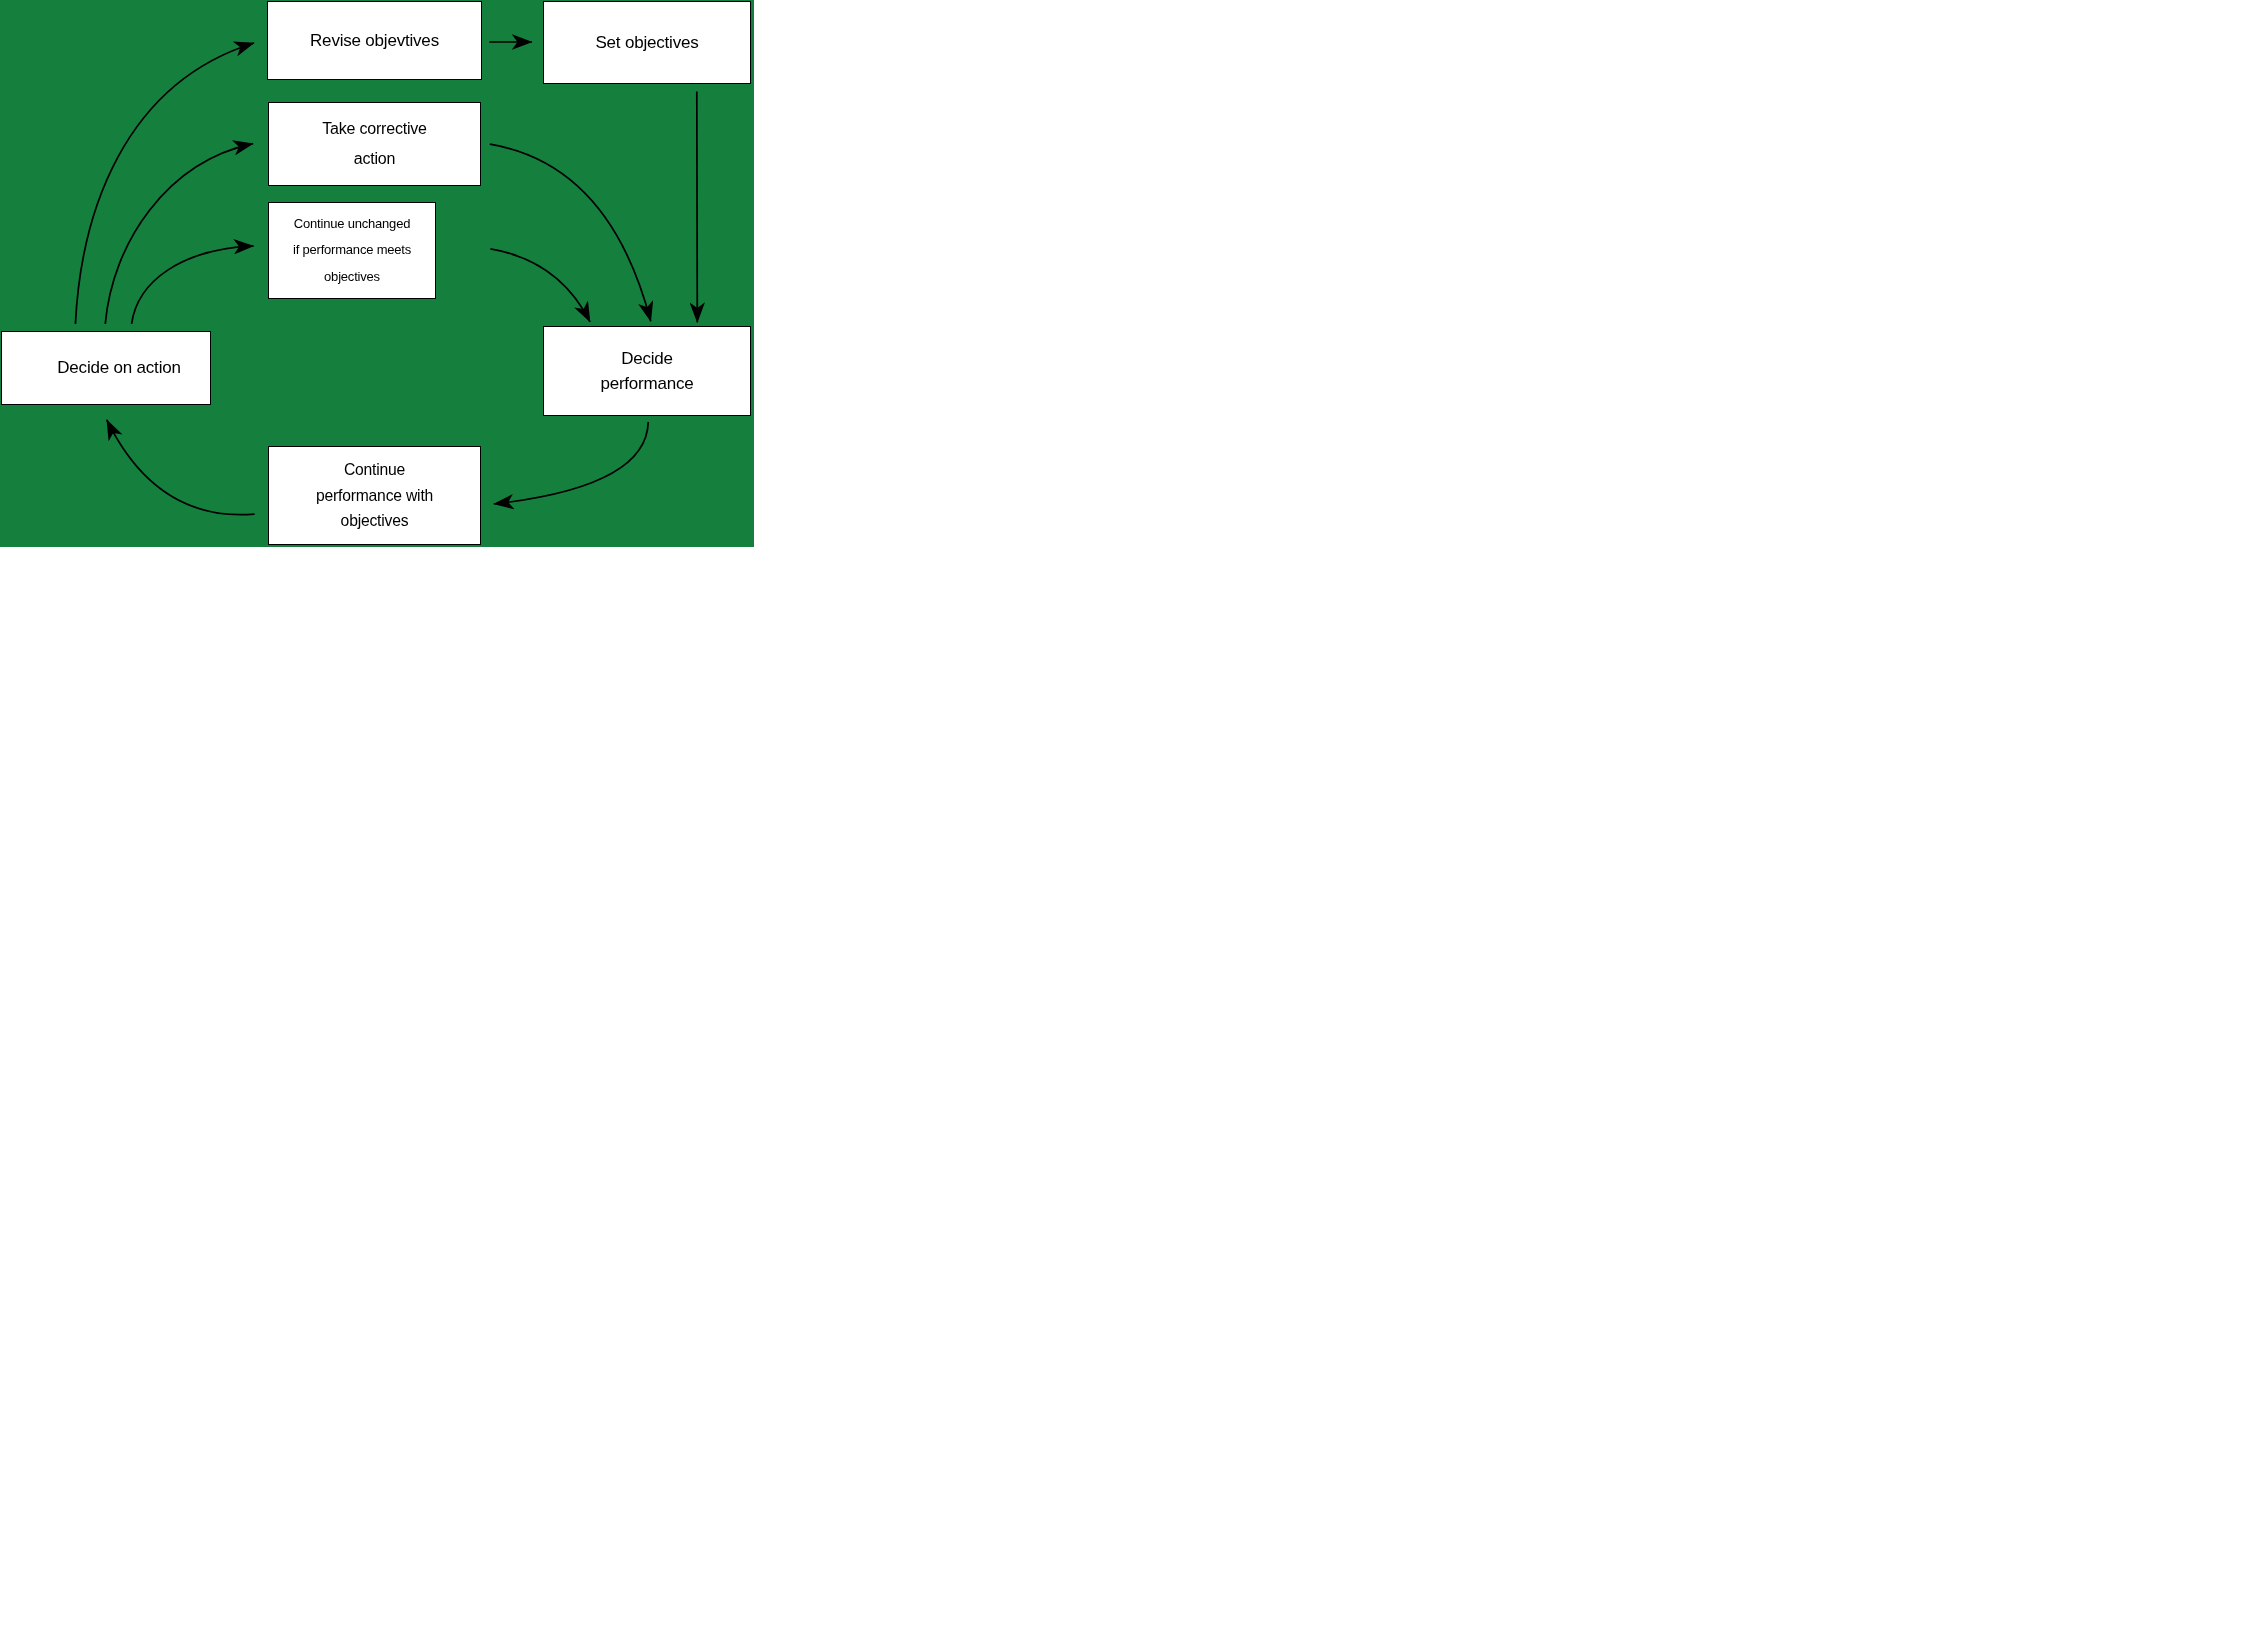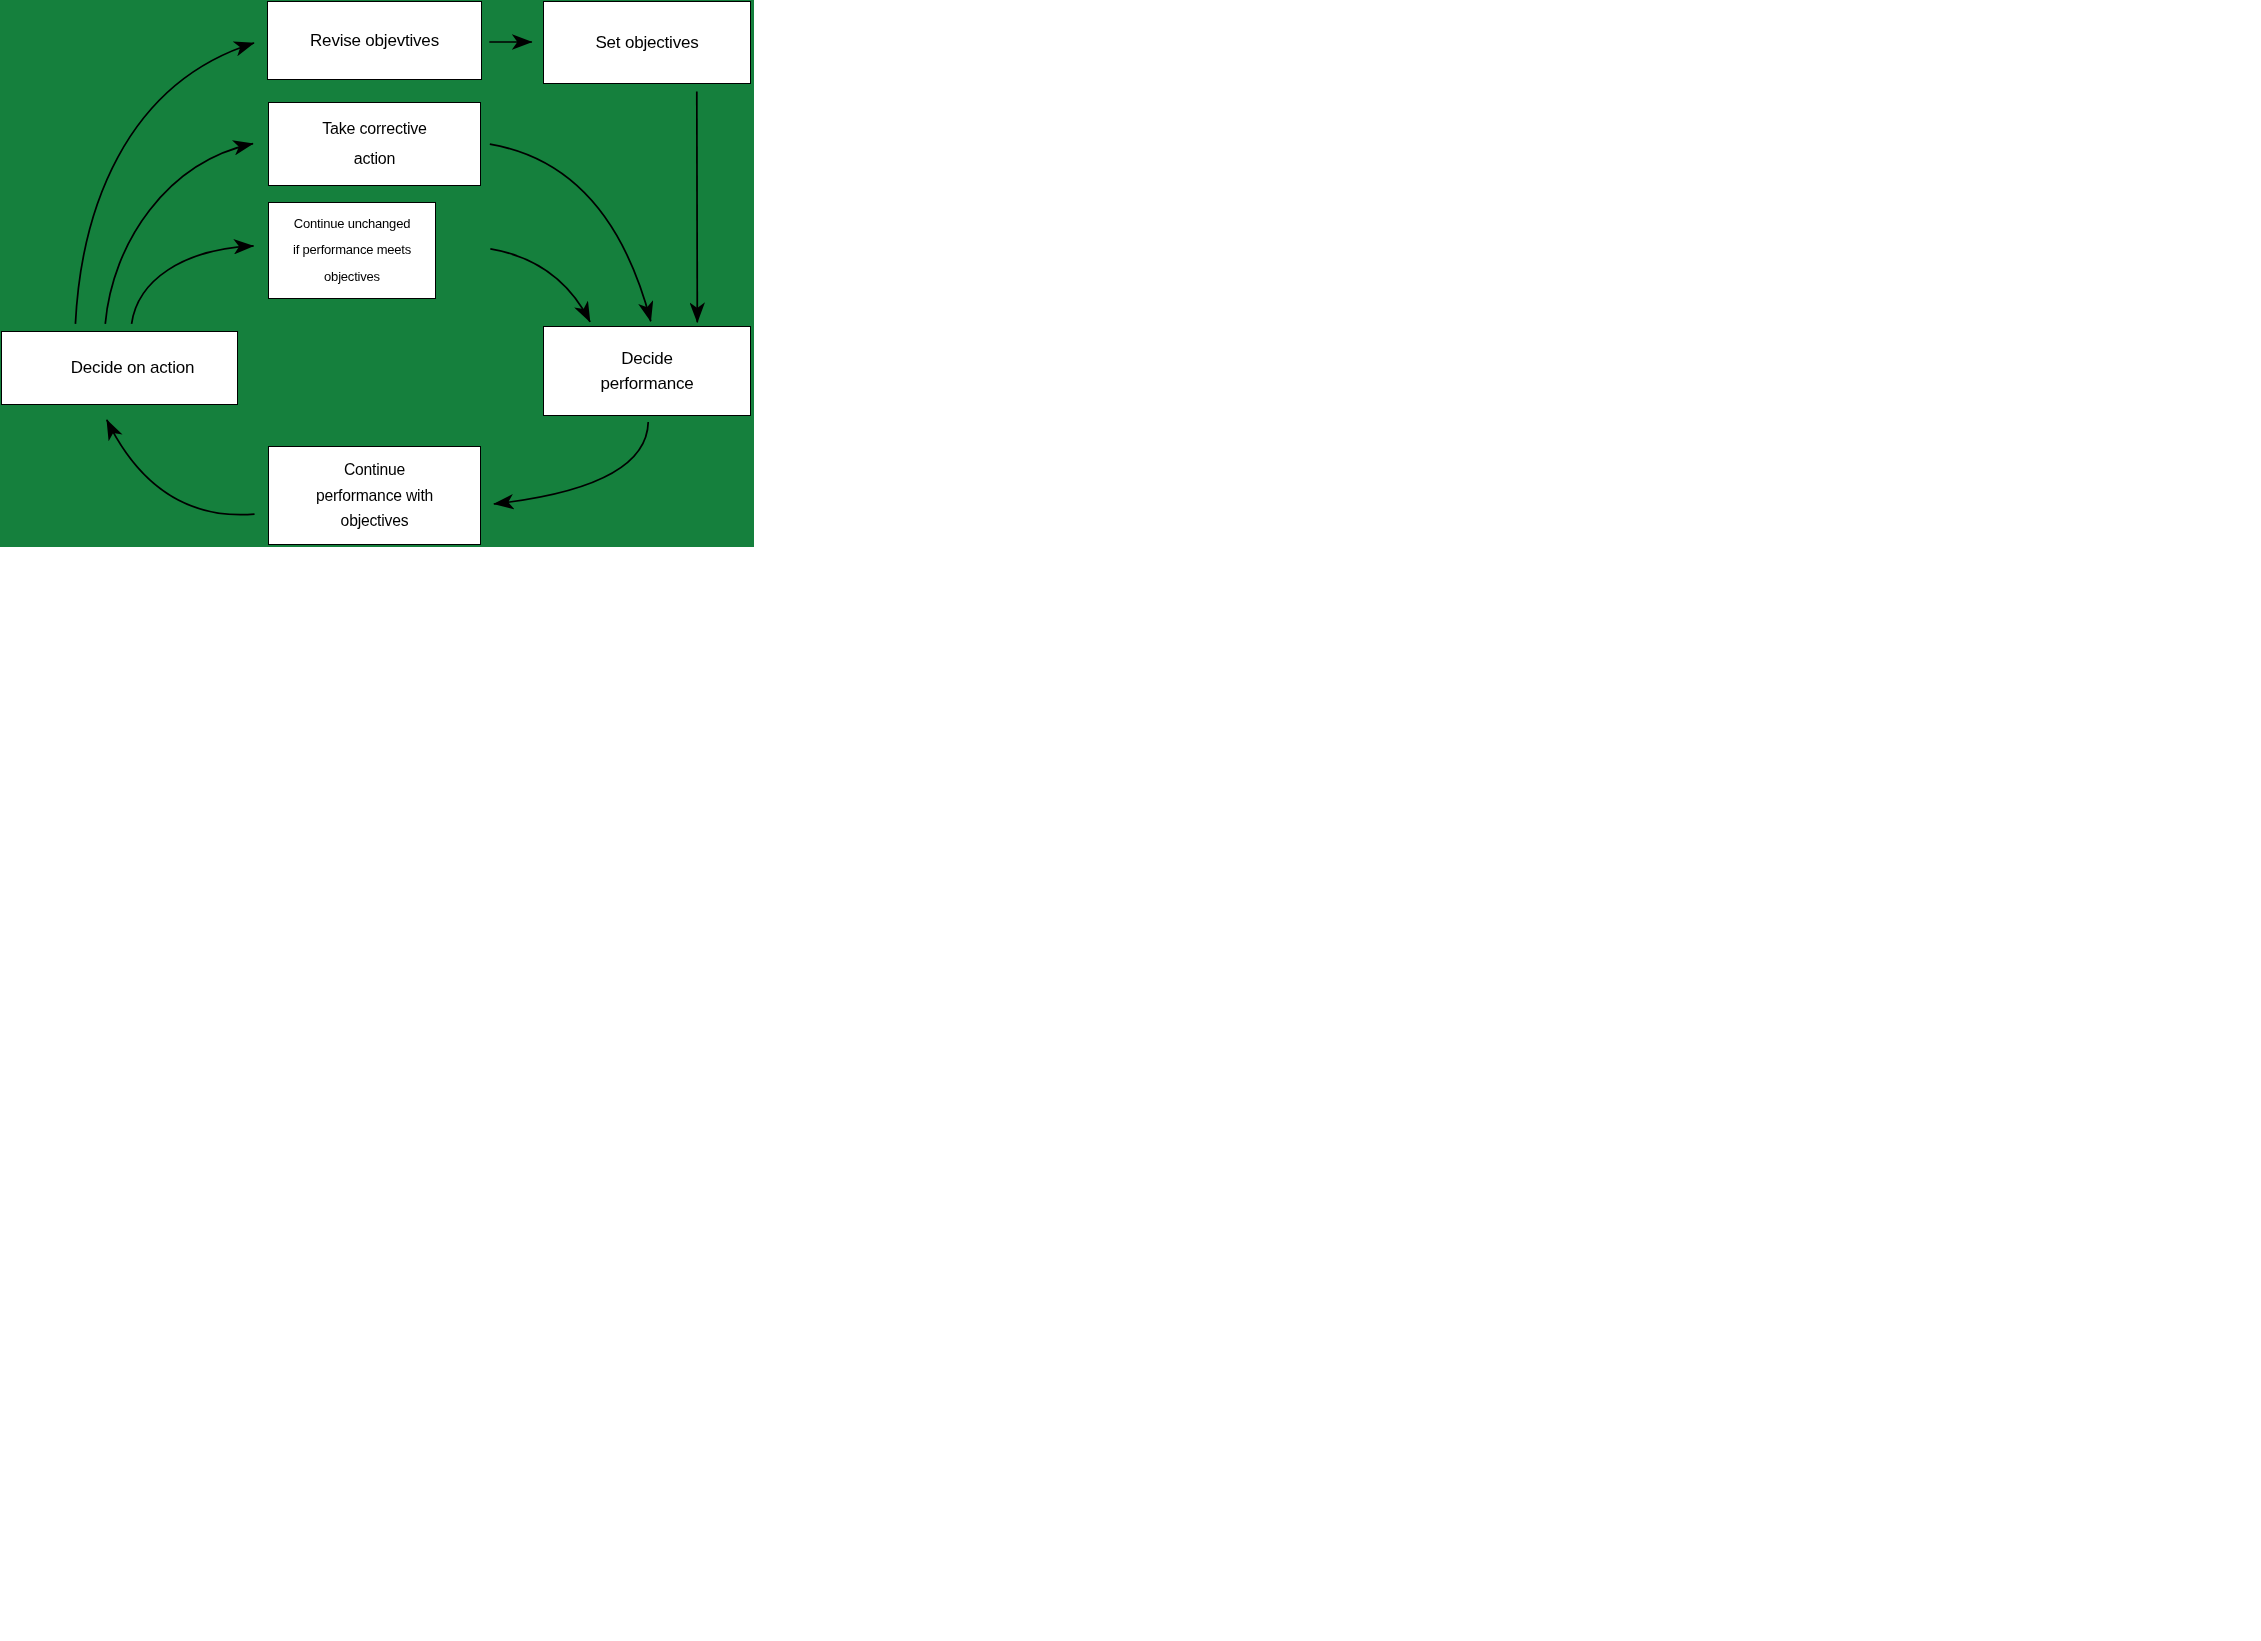--- a/index.html
+++ b/index.html
@@ -36,21 +36,21 @@
     letter-spacing: -0.2px;
     line-height: 1.5;
   }
   .node .lines { width: 100%; }
   .node .line { display: block; }
 
   .node-revise   { left: 267px;  top: 1px;   width: 215px; height: 79px; font-size: 17px; white-space: nowrap; }
   .node-set      { left: 543px; top: 1px;   width: 208px; height: 83px; font-size: 17px; white-space: nowrap; }
   .node-take     { left: 268px;  top: 102px; width: 213px; height: 84px; font-size: 16px; line-height: 1.9; }
   .node-continue { left: 268px;  top: 202px; width: 168px; height: 97px; font-size: 13px; line-height: 2.05; }
-  .node-decide   { left: 1px;    top: 331px; width: 237px; height: 74px; font-size: 17px; white-space: nowrap; padding-left: 26px; }
+  .node-decide   { left: 1px;    top: 331px; width: 210px; height: 74px; font-size: 17px; white-space: nowrap; padding-left: 26px; }
   .node-measure  { left: 543px; top: 326px; width: 208px; height: 90px; font-size: 17px; line-height: 1.5; }
   .node-compare  { left: 268px;  top: 446px; width: 213px; height: 99px; font-size: 15.7px; line-height: 1.65; }
 
   .arrow {
     fill: none;
     stroke: #000000;
     stroke-width: 3.4;
   }
 </style>
 </head>

